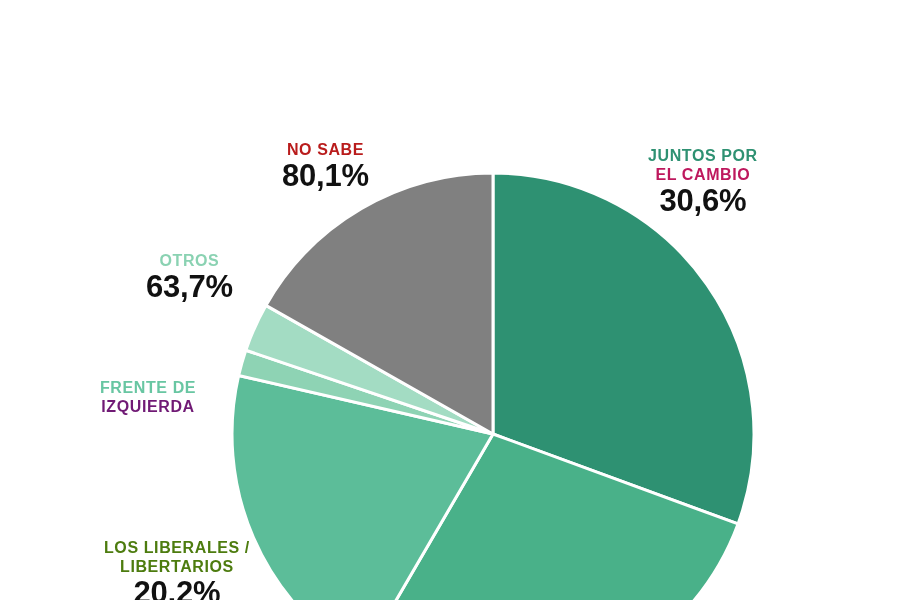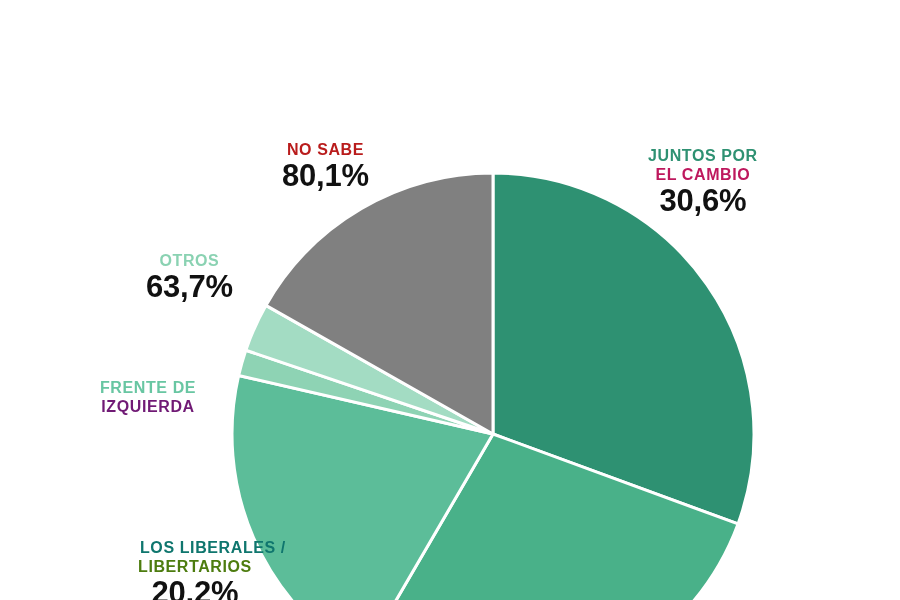--- a/index.html
+++ b/index.html
@@ -91,18 +91,18 @@
     <div class="cat" style="color: rgb(138, 210, 178);">OTROS</div>
     <div class="val">63,7%</div>
   </div>
 
   <div class="label align-center" id="label-frente-izq">
     <div class="cat" style="color: rgb(104, 198, 162);">FRENTE DE</div>
     <div class="cat" style="color: #701a75;">IZQUIERDA</div>
   </div>
 
   <div class="label align-center" id="label-liberales">
-    <div class="cat" style="color: #0f766e; margin-left: 36px;">LOS LIBERALES /</div>
+    <div class="cat" style="color: #4d7c0f;">LOS LIBERALES /</div>
     <div class="cat" style="color: #4d7c0f;">LIBERTARIOS</div>
     <div class="val">20,2%</div>
   </div>
 
 </div>
 
 </body></html>

